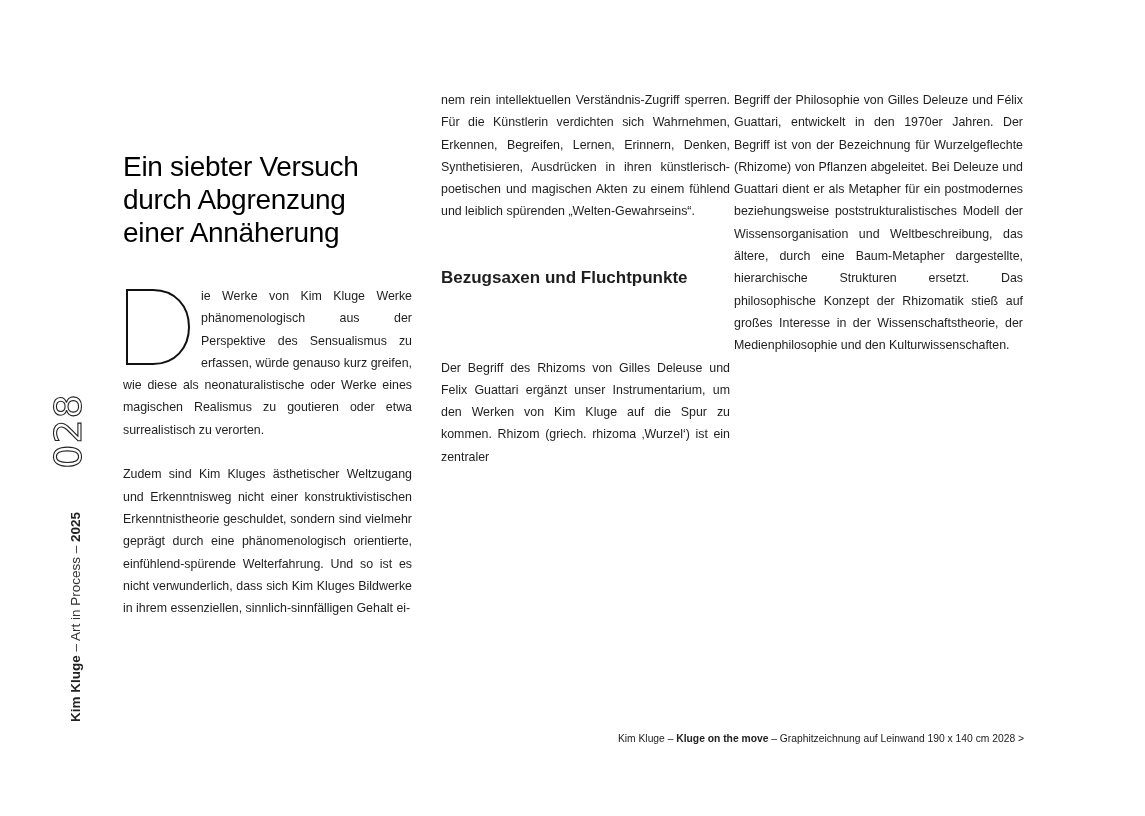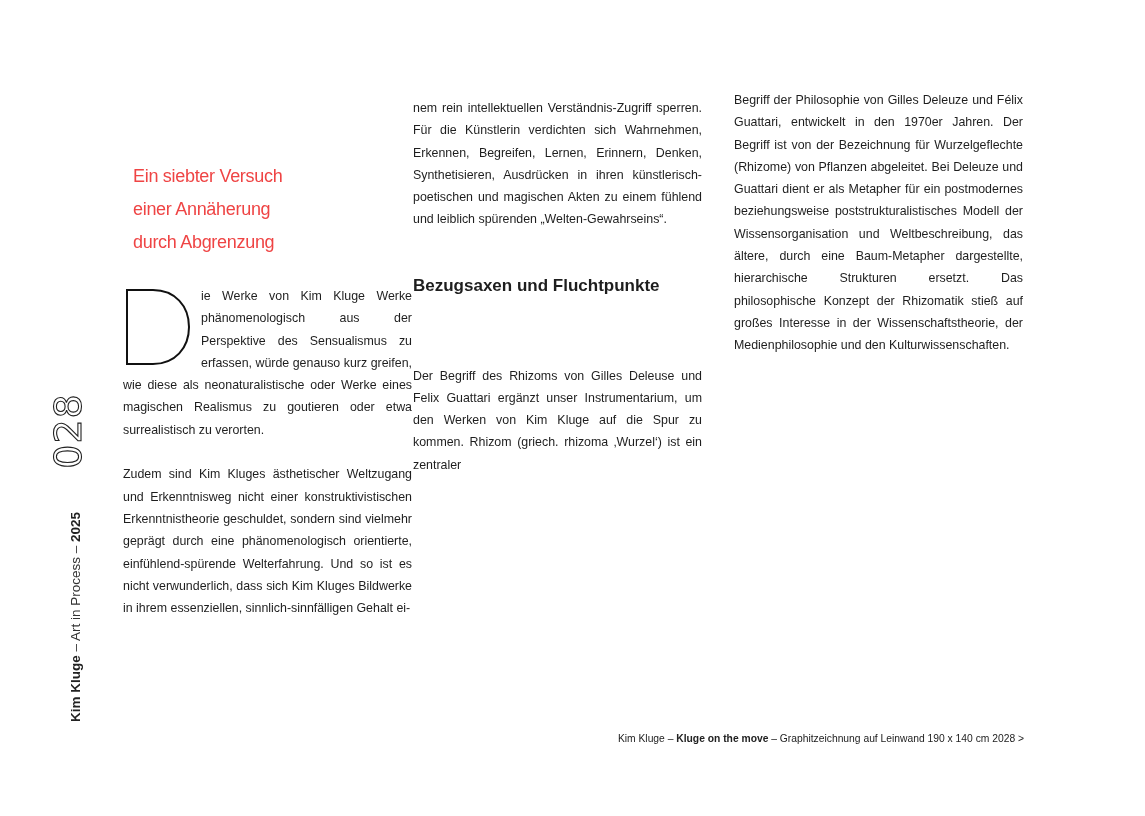--- a/index.html
+++ b/index.html
@@ -24,34 +24,34 @@
   .running-footer .rot {
     position: absolute; left: 50%; top: 50%;
     transform: translate(-50%, -50%) rotate(-90deg);
     white-space: nowrap; font-size: 13.5px; color: #222;
   }
   .running-footer b { font-weight: bold; }
   .running-footer .light { font-weight: normal; color: #333; }
 
   .title {
     position: absolute; left: 123px; top: 150px; width: 290px;
-    font-size: 18px; line-height: 33px; font-weight: normal; color: #ef4444;
-    letter-spacing: -0.3px; margin: 10px;
+    font-size: 28px; line-height: 33px; font-weight: normal; color: #000000;
+    letter-spacing: -0.3px; margin: 0;
   }
   .title div { white-space: nowrap; }
 
   .col {
     position: absolute; top: 89px; width: 289px;
     font-size: 12.4px; line-height: 22.3px; text-align: justify; color: #1e1e1e;
   }
   .col p { margin: 0; }
   .col .gap { height: 22.3px; }
   .col .gap2 { height: 44.6px; }
   .col1 { left: 123px; top: 285px; }
-  .col2 { left: 413px; margin-top: 8px; }
+  .col2 { left: 441px; }
   .col3 { left: 734px; }
 
   .dropcap-wrap { position: relative; }
   .dropcap {
     float: left; width: 70px; height: 78px; margin: 3px 8px 0 0;
   }
   .heading { font-weight: bold; font-size: 17px; }
 
   .caption {
     position: absolute; right: 121px; top: 733px; font-size: 10.3px; color: #222; white-space: nowrap;
@@ -66,22 +66,22 @@
 </div>
 
 <div class="running-footer">
   <div class="rot">
     <b>Kim Kluge</b><span class="light"> – </span><span class="light">Art in Process</span><span class="light"> – </span><b>2025</b>
   </div>
 </div>
 
 <h1 class="title">
   <div>Ein siebter Versuch</div>
+  <div>durch Abgrenzung</div>
   <div>einer Annäherung</div>
-  <div>durch Abgrenzung</div>
 </h1>
 
 <div class="col col1">
   <div class="dropcap-wrap">
     <svg class="dropcap" viewBox="0 0 70 78" aria-label="D">
       <path d="M4 2 L30 2 C52 2 66 18 66 39 C66 60 52 76 30 76 L4 76 Z" fill="none" stroke="#111" stroke-width="2"></path>
     </svg>
     <p>ie Werke von Kim Kluge Werke phänomenologisch aus der Perspektive des Sensualismus zu erfassen, würde genauso kurz greifen, wie diese als neonaturalistische oder Werke eines magischen Realismus zu goutieren oder etwa surrealistisch zu verorten.</p>
   </div>
   <div class="gap"></div>

